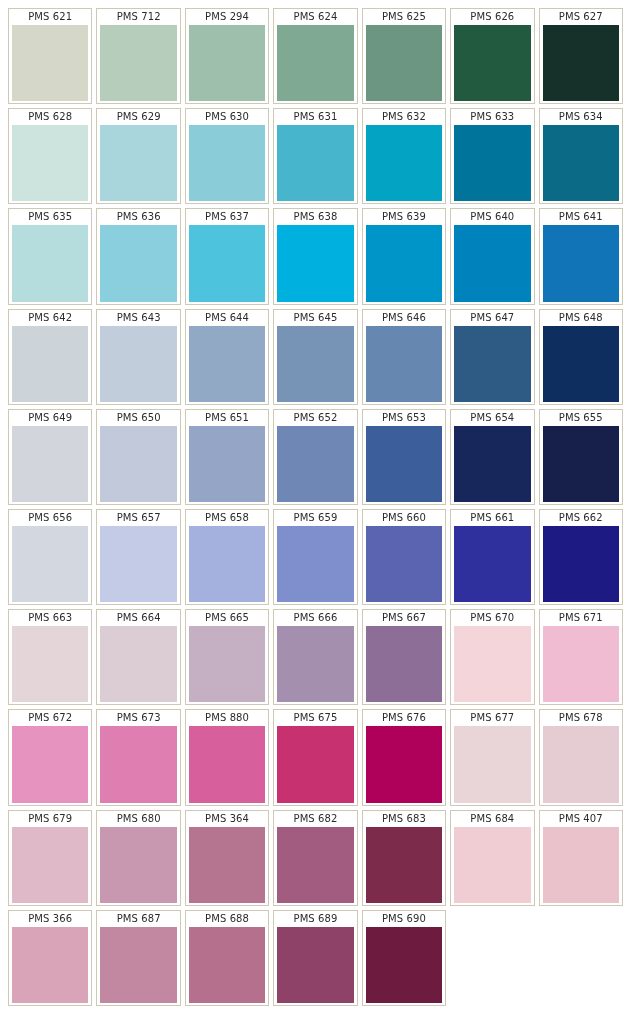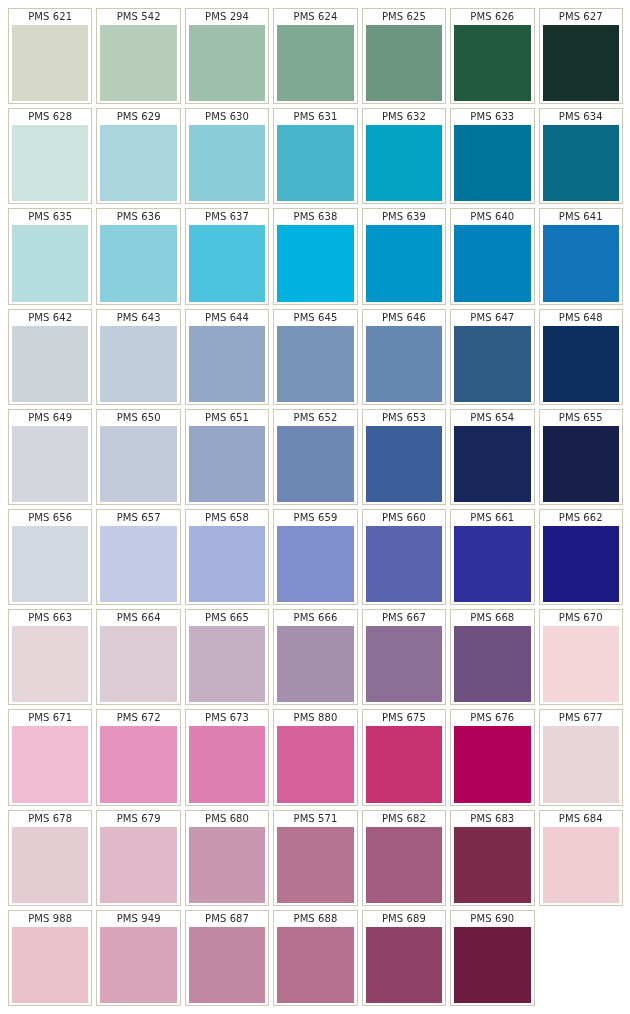--- a/index.html
+++ b/index.html
@@ -64,21 +64,21 @@
 </head>
 <body>
 
 <div id="chart-root">
   <div class="grid">
       <div class="swatch-cell">
         <div class="swatch-label">PMS 621</div>
         <div class="swatch-color" style="background-color: rgb(213, 216, 200);"></div>
       </div>
       <div class="swatch-cell">
-        <div class="swatch-label">PMS 542</div>
+        <div class="swatch-label">PMS 712</div>
         <div class="swatch-color" style="background-color: rgb(182, 205, 188);"></div>
       </div>
       <div class="swatch-cell">
         <div class="swatch-label">PMS 294</div>
         <div class="swatch-color" style="background-color: rgb(157, 191, 171);"></div>
       </div>
       <div class="swatch-cell">
         <div class="swatch-label">PMS 624</div>
         <div class="swatch-color" style="background-color: rgb(128, 169, 148);"></div>
       </div>
@@ -248,24 +248,20 @@
       </div>
       <div class="swatch-cell">
         <div class="swatch-label">PMS 666</div>
         <div class="swatch-color" style="background-color: rgb(164, 143, 174);"></div>
       </div>
       <div class="swatch-cell">
         <div class="swatch-label">PMS 667</div>
         <div class="swatch-color" style="background-color: rgb(141, 110, 150);"></div>
       </div>
       <div class="swatch-cell">
-        <div class="swatch-label">PMS 668</div>
-        <div class="swatch-color" style="background-color: rgb(110, 79, 127);"></div>
-      </div>
-      <div class="swatch-cell">
         <div class="swatch-label">PMS 670</div>
         <div class="swatch-color" style="background-color: rgb(244, 213, 218);"></div>
       </div>
       <div class="swatch-cell">
         <div class="swatch-label">PMS 671</div>
         <div class="swatch-color" style="background-color: rgb(240, 188, 210);"></div>
       </div>
       <div class="swatch-cell">
         <div class="swatch-label">PMS 672</div>
         <div class="swatch-color" style="background-color: rgb(231, 147, 191);"></div>
@@ -296,41 +292,41 @@
       </div>
       <div class="swatch-cell">
         <div class="swatch-label">PMS 679</div>
         <div class="swatch-color" style="background-color: rgb(223, 185, 200);"></div>
       </div>
       <div class="swatch-cell">
         <div class="swatch-label">PMS 680</div>
         <div class="swatch-color" style="background-color: rgb(200, 151, 176);"></div>
       </div>
       <div class="swatch-cell">
-        <div class="swatch-label">PMS 571</div>
+        <div class="swatch-label">PMS 364</div>
         <div class="swatch-color" style="background-color: rgb(181, 116, 143);"></div>
       </div>
       <div class="swatch-cell">
         <div class="swatch-label">PMS 682</div>
         <div class="swatch-color" style="background-color: rgb(161, 92, 127);"></div>
       </div>
       <div class="swatch-cell">
         <div class="swatch-label">PMS 683</div>
         <div class="swatch-color" style="background-color: rgb(125, 43, 75);"></div>
       </div>
       <div class="swatch-cell">
         <div class="swatch-label">PMS 684</div>
         <div class="swatch-color" style="background-color: rgb(240, 205, 211);"></div>
       </div>
       <div class="swatch-cell">
-        <div class="swatch-label">PMS 988</div>
+        <div class="swatch-label">PMS 407</div>
         <div class="swatch-color" style="background-color: rgb(234, 194, 204);"></div>
       </div>
       <div class="swatch-cell">
-        <div class="swatch-label">PMS 949</div>
+        <div class="swatch-label">PMS 366</div>
         <div class="swatch-color" style="background-color: rgb(217, 163, 184);"></div>
       </div>
       <div class="swatch-cell">
         <div class="swatch-label">PMS 687</div>
         <div class="swatch-color" style="background-color: rgb(194, 136, 161);"></div>
       </div>
       <div class="swatch-cell">
         <div class="swatch-label">PMS 688</div>
         <div class="swatch-color" style="background-color: rgb(180, 112, 141);"></div>
       </div>

